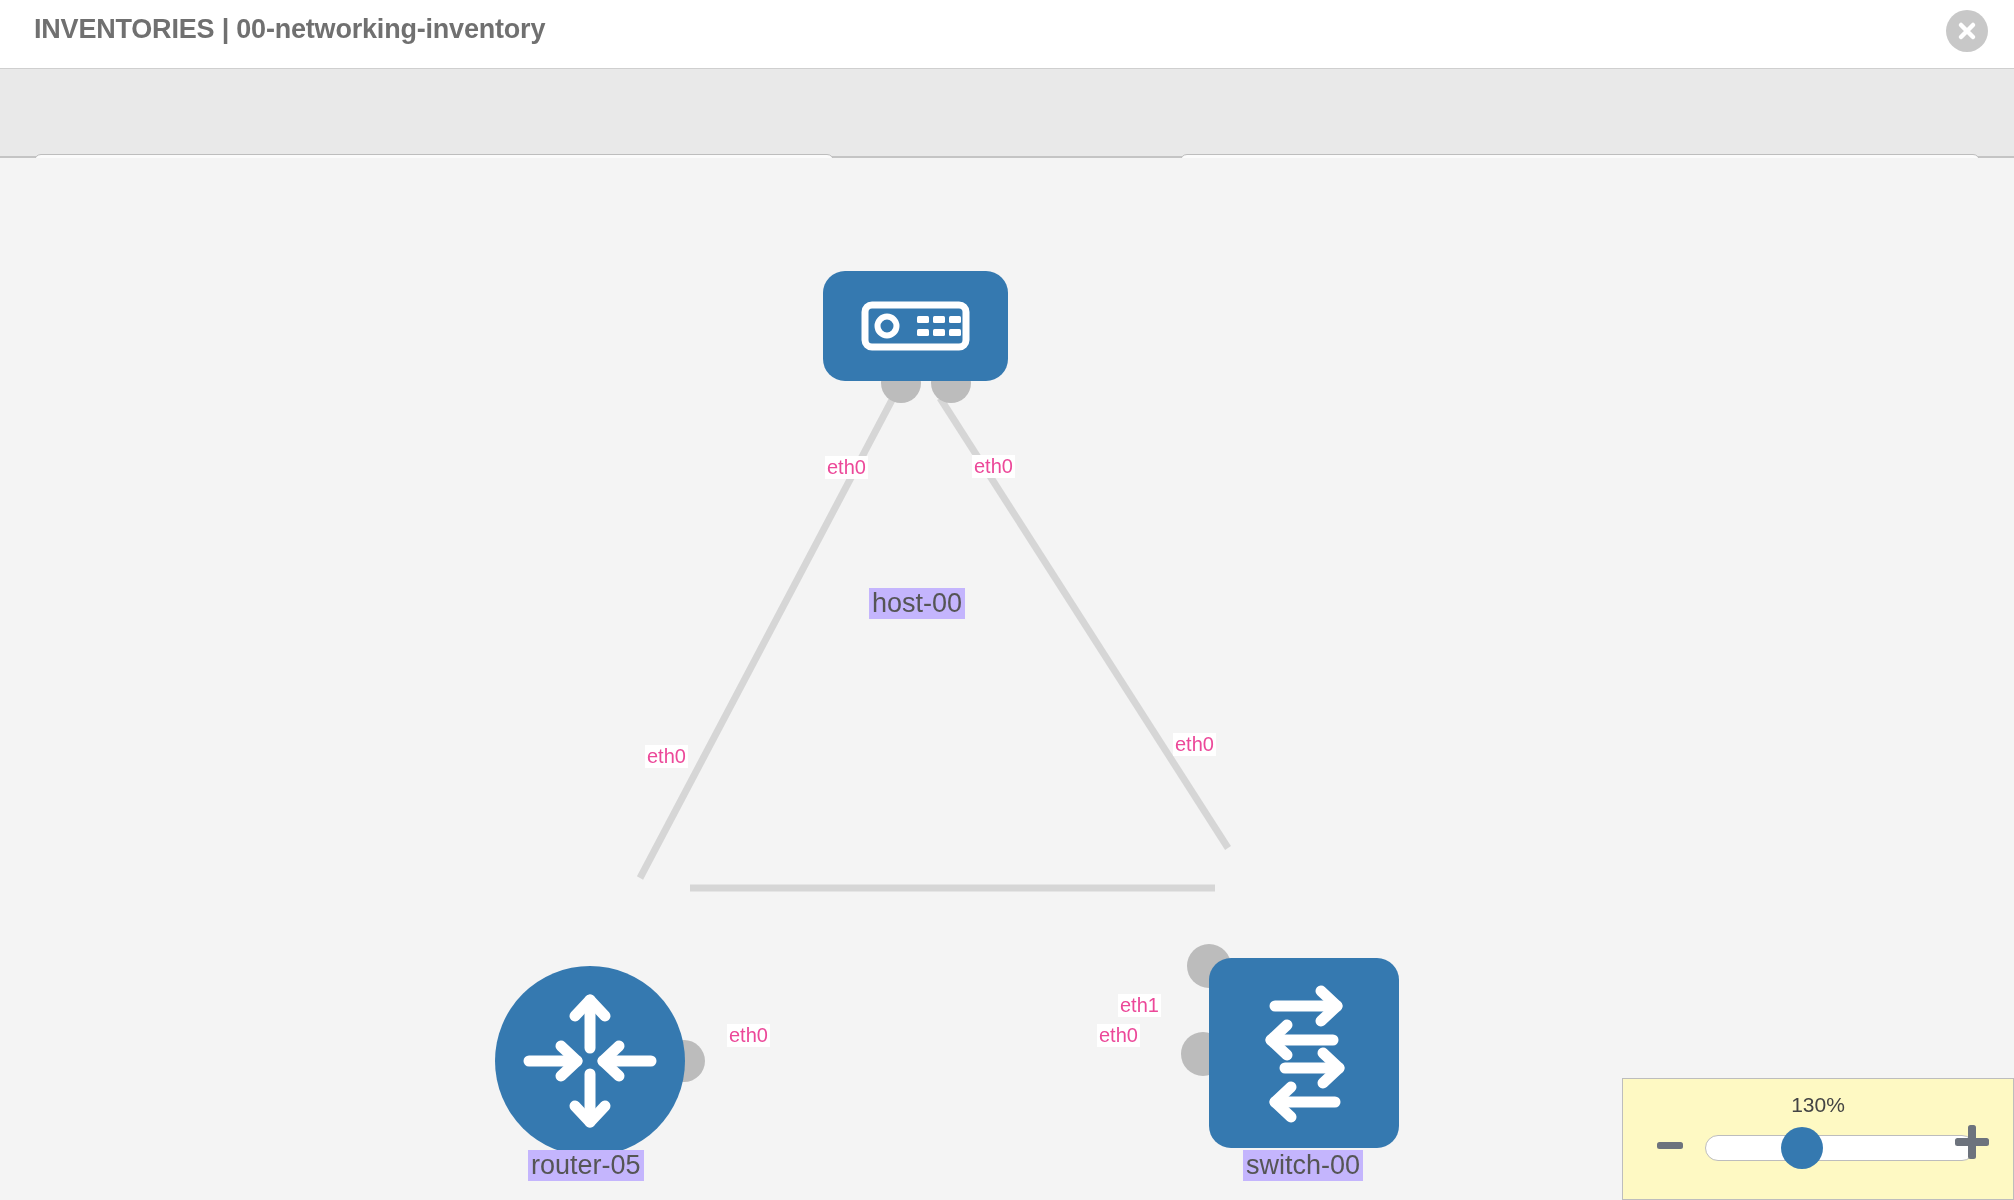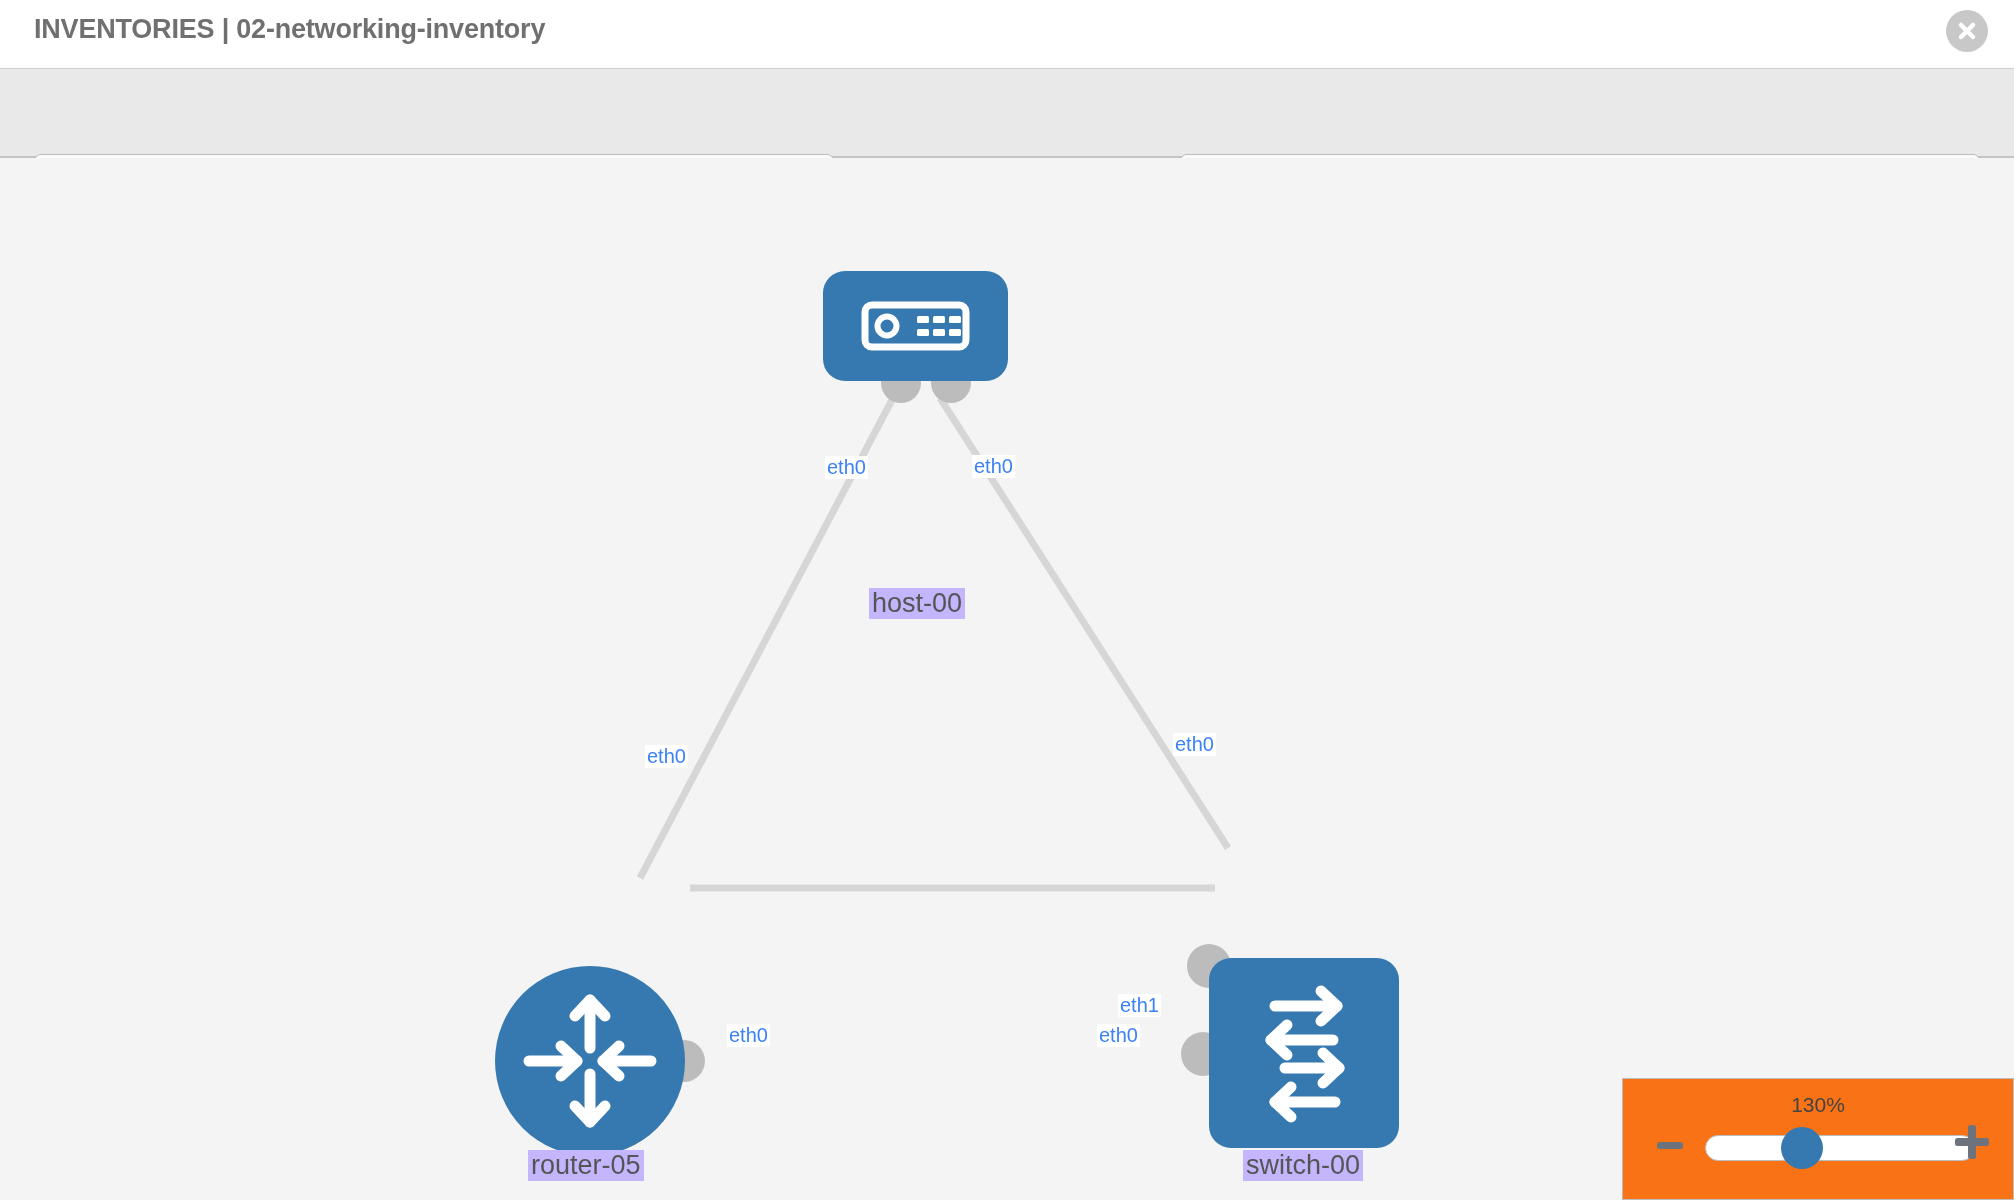--- a/index.html
+++ b/index.html
@@ -78,29 +78,29 @@
     position:absolute; background:#3579b0; border-radius:50%;
   }
   .port {
     position:absolute; background:#bcbcbc; border-radius:50%;
   }
   .node-label {
     position:absolute; font-size:27px; color:#555555;
     background:#c4b5fd; padding:0 3px; white-space:nowrap;
   }
   .edge-label {
-    position:absolute; font-size:20px; color:#3b82f6;
+    position:absolute; font-size:20px; color:#ec4899;
     background:#ffffff; padding:0 2px; white-space:nowrap;
   }
 
   
   .zoom-panel {
     position:absolute; left:1622px; top:1078px;
     width:392px; height:122px;
-    background:#f97316; border:1px solid #bdbdbd;
+    background:#fef9c3; border:1px solid #bdbdbd;
   }
   .zoom-value {
     position:absolute; left:0; right:0; top:14px;
     text-align:center; font-size:21px; color:#444444;
   }
   .zoom-minus, .zoom-plus {
     position:absolute; cursor:pointer; color:#6d737d;
   }
   .zoom-minus { left:32px; top:52px; }
   .zoom-plus  { right:22px; top:44px; }
@@ -114,21 +114,21 @@
     width:42px; height:42px; border-radius:50%;
     background:#3579b0; cursor:pointer;
   }
 </style>
 </head>
 <body>
 
 <div id="app">
 
   <div class="header">
-    <div class="header-title">INVENTORIES | 02-networking-inventory</div>
+    <div class="header-title">INVENTORIES | 00-networking-inventory</div>
     <div class="close-btn">
       <svg width="22" height="22" viewBox="0 0 22 22" aria-hidden="true">
         <path d="M5 5 L17 17 M17 5 L5 17" stroke="#ffffff" stroke-width="4.5" stroke-linecap="round"></path>
       </svg>
     </div>
   </div>
 
   <div class="toolbar">
 
     <div id="actions-select" class="select-box">

